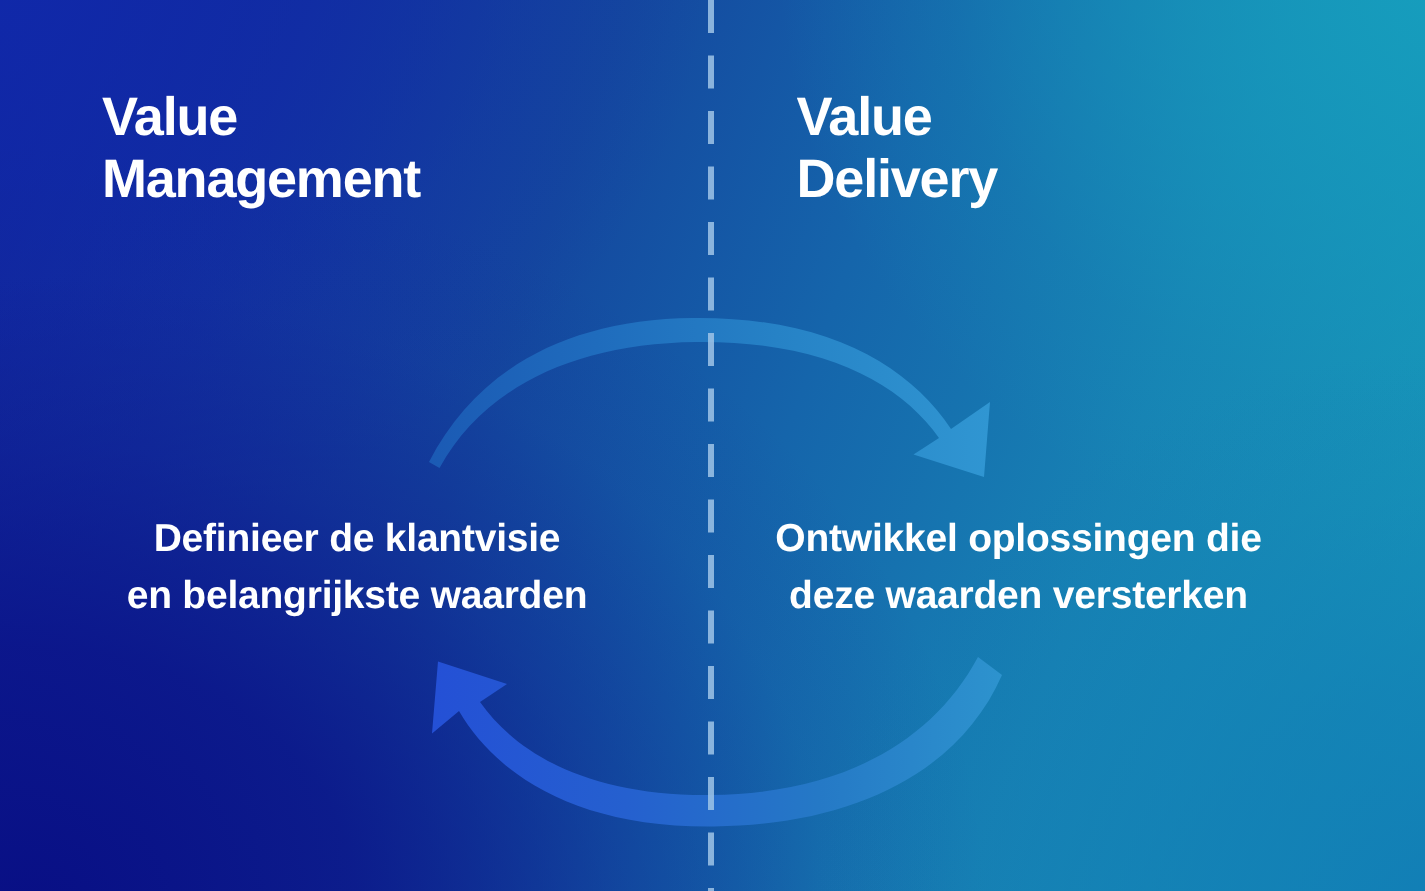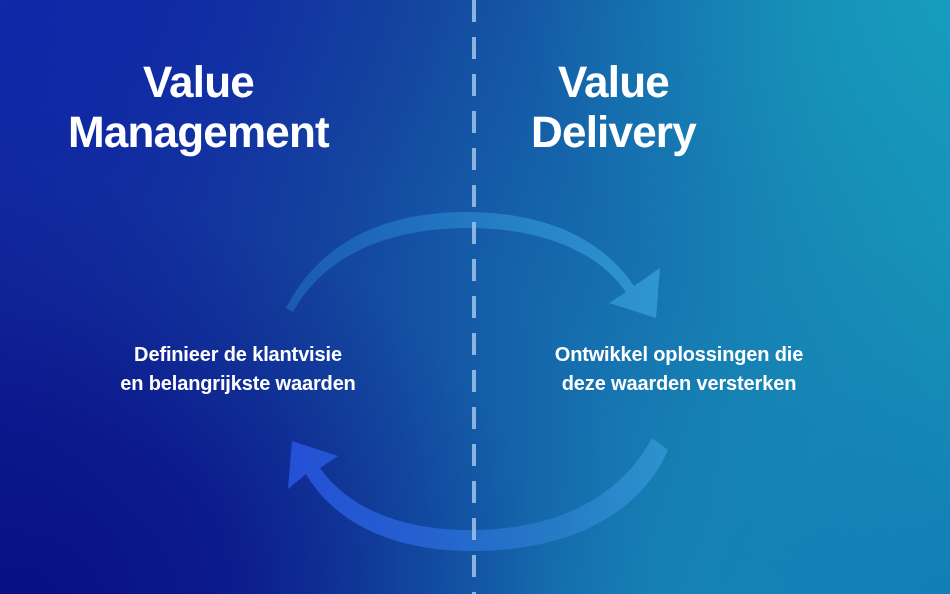--- a/index.html
+++ b/index.html
@@ -84,35 +84,34 @@
   .arrows {
     position: absolute;
     inset: 0;
   }
 
   
   .title {
     position: absolute;
     color: #ffffff;
     font-weight: 700;
-    font-size: 44px;
+    font-size: 36px;
     line-height: 1.13;
     letter-spacing: -0.8px;
     white-space: pre-line;
     text-rendering: geometricPrecision;
-    text-align: center;
   }
   .title-left  { left: 68px;  top: 58px;  }
   .title-right { left: 531px; top: 58px;  }
 
   .body-text {
     position: absolute;
     color: #ffffff;
     font-weight: 700;
-    font-size: 20px;
+    font-size: 26px;
     line-height: 1.45;
     letter-spacing: -0.15px;
     text-align: center;
     white-space: pre-line;
   }
   .body-left  { left: 28px;  top: 340px; width: 420px; }
   .body-right { left: 464px; top: 340px; width: 430px; }
 </style>
 </head>
 <body>

